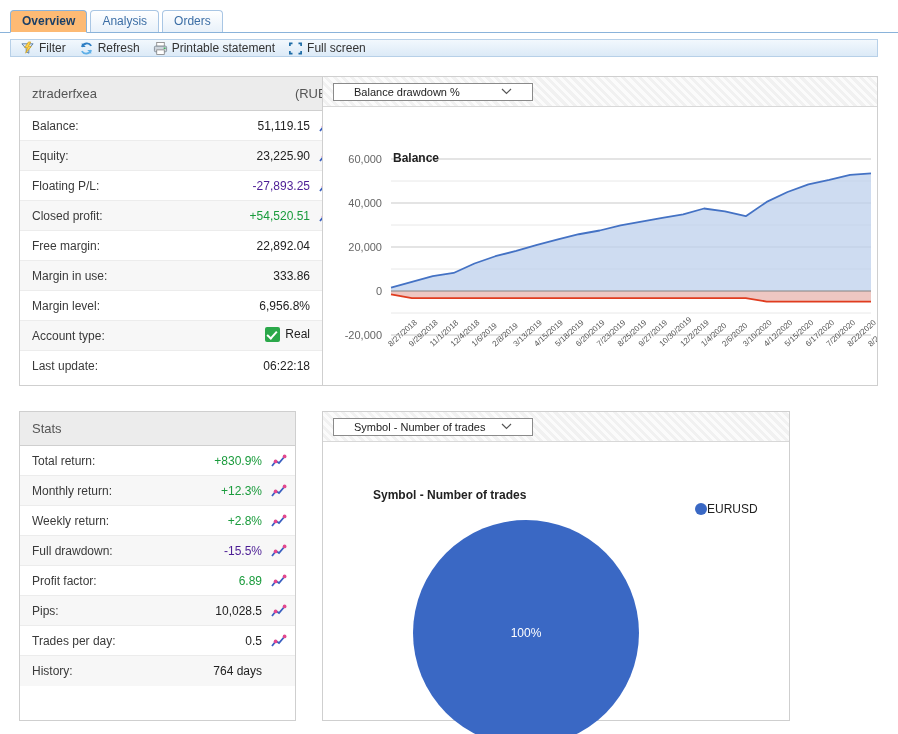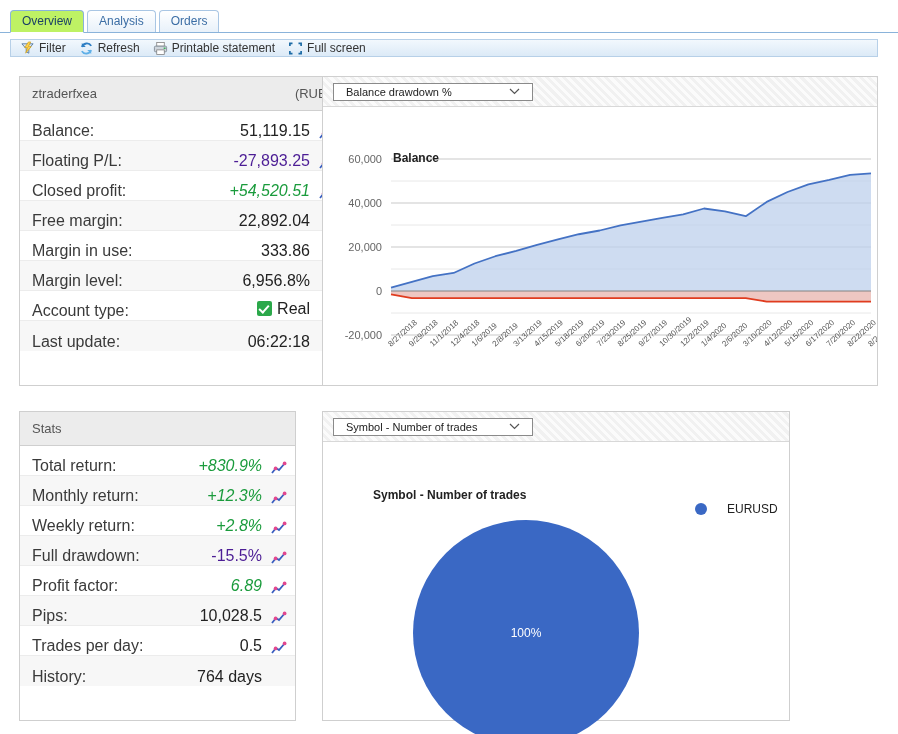--- a/index.html
+++ b/index.html
@@ -13,21 +13,21 @@
   .tabbar{position:absolute;left:0;top:0;width:898px;height:33px;background:#ffffff;}
   .tabstrip{position:absolute;left:10px;top:10px;height:23px;display:flex;gap:3px;}
   .tab{
     height:21px;line-height:21px;padding:0 11px;
     border:1px solid #a9c6e4;border-bottom:none;
     border-radius:4px 4px 0 0;
     background:linear-gradient(#ffffff,#e8f1fa);
     color:#3c6ea5;font-size:12px;cursor:pointer;white-space:nowrap;
   }
   .tab.active{
-    background:#bef264;color:#1b3f66;font-weight:normal;
+    background:#fdba74;color:#1b3f66;font-weight:bold;
     border-color:#8ab3da;border-bottom:1px solid #ffffff;
     position:relative;z-index:3;
   }
   .tabline{position:absolute;left:0;top:32px;width:898px;height:1px;background:#8ab3da;}
   
   .toolbar{
     position:absolute;left:10px;top:39px;width:868px;height:18px;
     background:linear-gradient(#f2f8fd,#dceaf7);
     border:1px solid #b7d0e8;
     display:flex;align-items:center;gap:3px;padding:0 4px;box-sizing:border-box;
@@ -38,59 +38,59 @@
   
   .panel{position:absolute;background:#fff;border:1px solid #cfcfcf;box-sizing:border-box;}
   .panel-head{
     height:34px;background:#ececec;border-bottom:1px solid #cfcfcf;
     display:flex;align-items:center;padding:0 12px;box-sizing:border-box;
     font-size:13px;color:#555;
   }
   .panel-head .ph-right{margin-left:auto;}
   .rows{display:block;}
   .row{
-    height:30px;display:flex;align-items:flex-end;
+    height:30px;display:flex;align-items:center;
     padding:0 8px 0 12px;box-sizing:border-box;
-    border-bottom:1px solid #ececec;font-size:16px;
+    border-bottom:1px solid #ececec;font-size:12px;
   }
   .row:nth-child(even){background:#f7f7f7;}
   .row:last-child{border-bottom:none;}
   .row .lbl{color:#3a3a3a;}
   .row .val{margin-left:auto;text-align:right;color:#222;white-space:nowrap;}
-  .row .val.pos{color:#1a9b3c;font-style:italic;}
+  .row .val.pos{color:#1a9b3c;}
   .row .val.neg{color:#4c1d95;}
   .spark{width:16px;height:14px;margin-left:9px;flex:none;display:block;}
   .spark.hidden{visibility:hidden;}
   .realbadge{display:inline-flex;align-items:center;gap:5px;}
   .chk{width:15px;height:15px;background:#2ba84a;border-radius:2px;display:inline-block;position:relative;}
   .chk:after{
     content:"";position:absolute;left:4px;top:2px;width:4px;height:8px;
     border:solid #fff;border-width:0 2px 2px 0;transform:rotate(42deg);
   }
   
   .chart-head{
     height:30px;border-bottom:1px solid #d8d8d8;
     background:
       repeating-linear-gradient(45deg,#fbfbfb 0 3px,#f1f1f1 3px 6px);
     display:flex;align-items:center;padding:0 10px;box-sizing:border-box;
   }
   .sel{
     width:200px;height:18px;border:1px solid #8a8a8a;background:#fff;
     font-size:11px;color:#222;display:flex;align-items:center;
-    padding:0 12px;box-sizing:border-box;cursor:pointer;
+    padding:0 20px;box-sizing:border-box;cursor:pointer;
   }
   .sel .arrow{margin-left:auto;}
   .chart-body{position:relative;background:#fff;}
   .ctitle{position:absolute;font-size:12px;font-weight:bold;color:#222;}
   .pie{
     position:absolute;border-radius:50%;background:#3a68c4;
     display:flex;align-items:center;justify-content:center;
     color:#fff;font-size:12px;
   }
-  .legend{position:absolute;display:flex;align-items:center;gap:20px;font-size:12px;color:#222;}
+  .legend{position:absolute;display:flex;align-items:center;gap:0;font-size:12px;color:#222;}
   .ldot{width:12px;height:12px;border-radius:50%;background:#3a68c4;display:block;}
 </style>
 </head>
 <body>
 
 <div class="tabbar">
   <div class="tabstrip">
     <div class="tab active">Overview</div>
     <div class="tab">Analysis</div>
     <div class="tab">Orders</div>
@@ -151,20 +151,29 @@
     <div class="row">
       <span class="lbl">Balance:</span>
       <span class="val">51,119.15</span>
       <svg class="spark" viewBox="0 0 16 14">
         <path d="M1 12L5 7l3 2 6-7" fill="none" stroke="#3a5fc0" stroke-width="1.8"></path>
         <circle cx="4.6" cy="7.4" r="1.9" fill="#e2488f"></circle>
           <circle cx="13.6" cy="2.4" r="1.9" fill="#e2488f"></circle>
       </svg>
     </div>
 
+    <div class="row">
+      <span class="lbl">Equity:</span>
+      <span class="val">23,225.90</span>
+      <svg class="spark" viewBox="0 0 16 14">
+        <path d="M1 12L5 7l3 2 6-7" fill="none" stroke="#3a5fc0" stroke-width="1.8"></path>
+        <circle cx="4.6" cy="7.4" r="1.9" fill="#e2488f"></circle>
+          <circle cx="13.6" cy="2.4" r="1.9" fill="#e2488f"></circle>
+      </svg>
+    </div>
 
     <div class="row">
       <span class="lbl">Floating P/L:</span>
       <span class="val neg">-27,893.25</span>
       <svg class="spark" viewBox="0 0 16 14">
         <path d="M1 12L5 7l3 2 6-7" fill="none" stroke="#3a5fc0" stroke-width="1.8"></path>
         <circle cx="4.6" cy="7.4" r="1.9" fill="#e2488f"></circle>
           <circle cx="13.6" cy="2.4" r="1.9" fill="#e2488f"></circle>
       </svg>
     </div>

